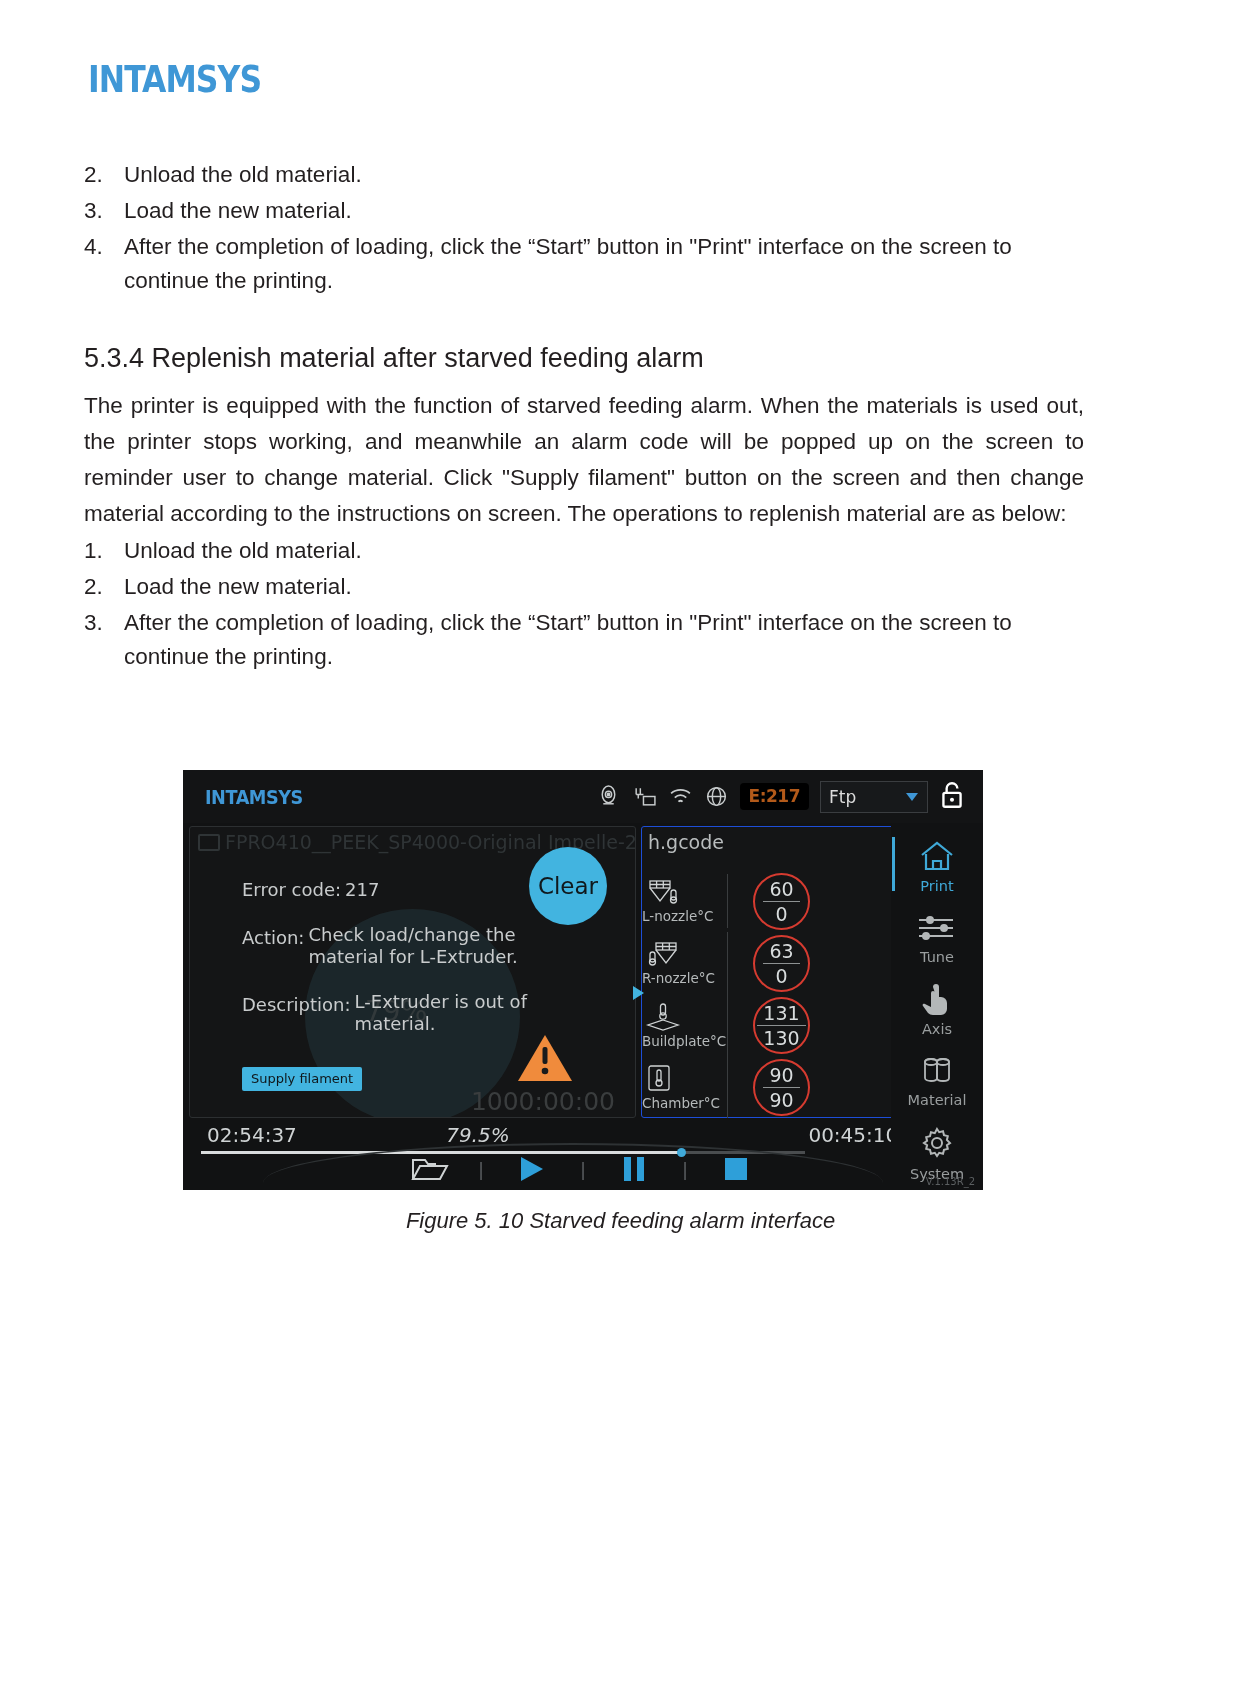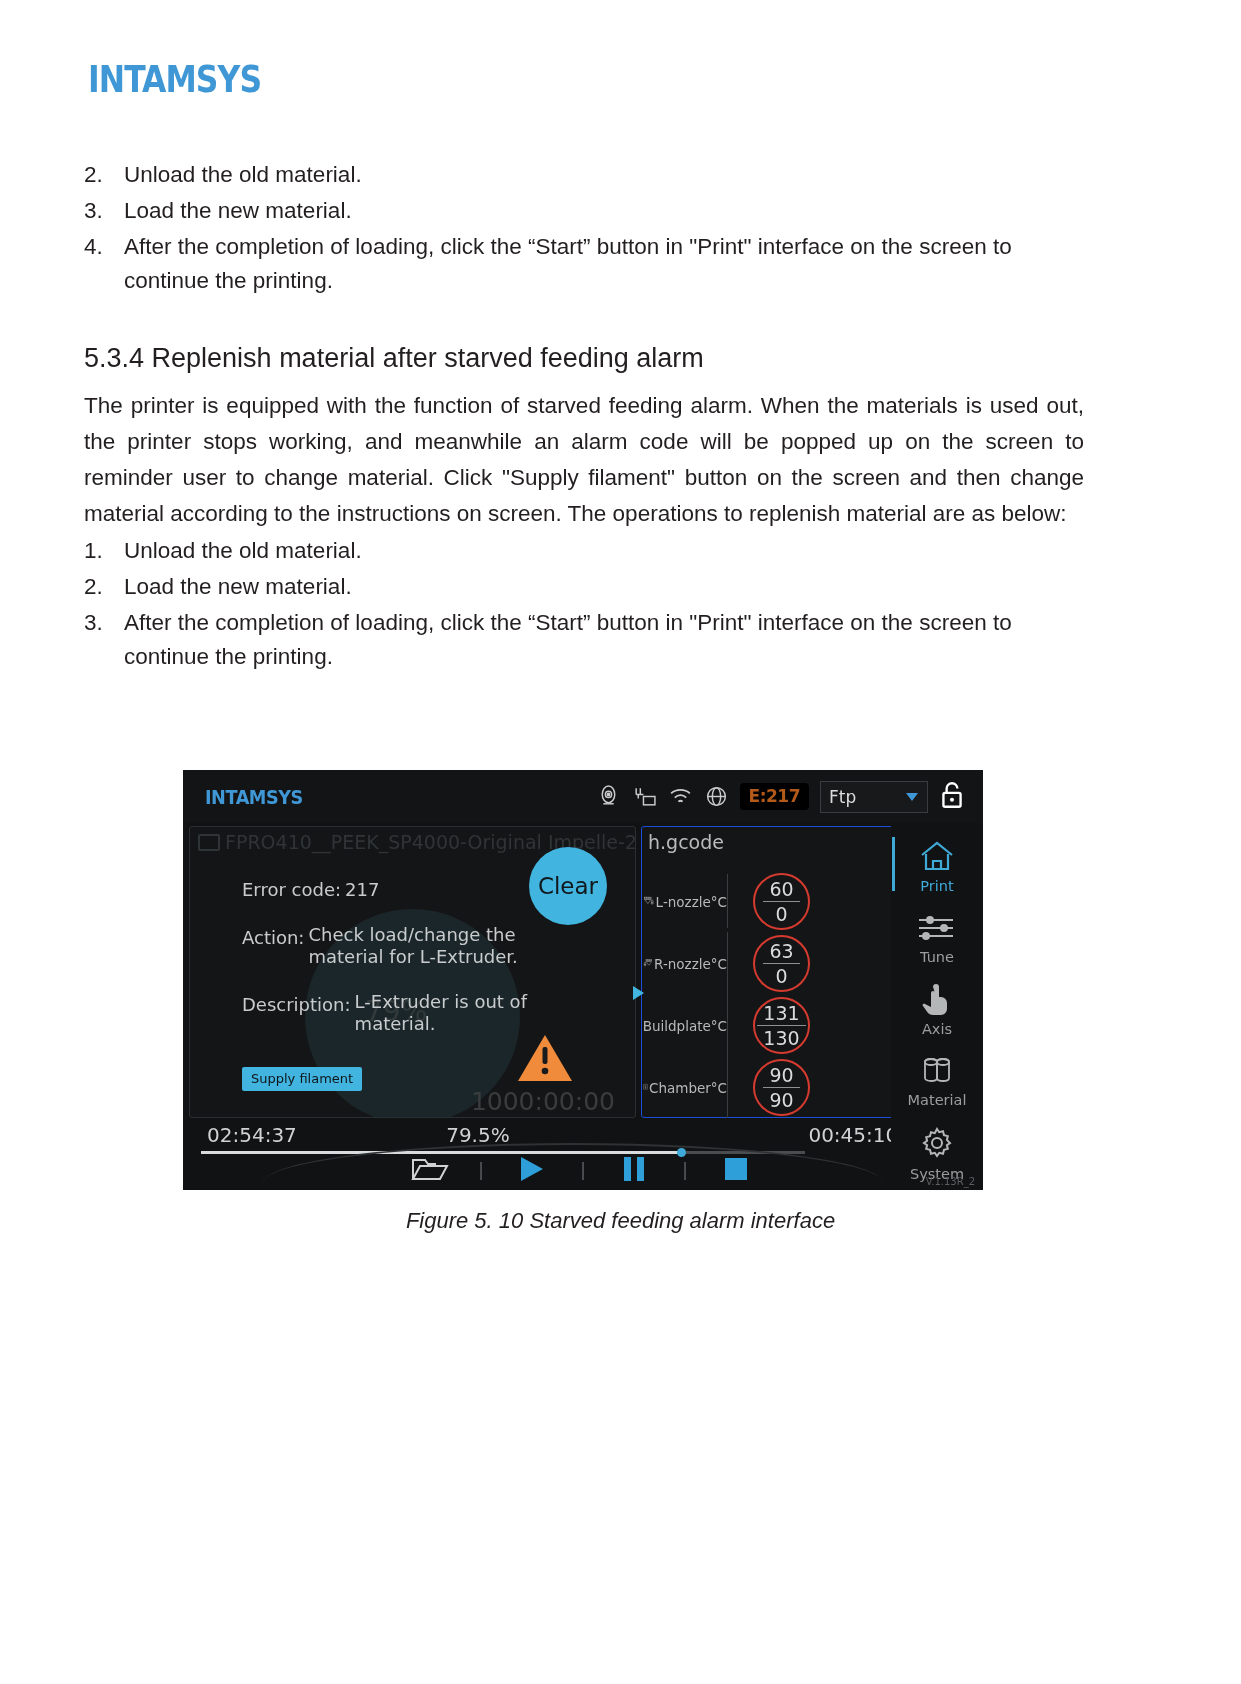--- a/index.html
+++ b/index.html
@@ -254,22 +254,22 @@
   }
   .temp-row::after {
     content: "";
     position: absolute;
     left: 85px; top: 4px;
     width: 1px; height: 54px;
     background: #3a3d3f;
   }
   .temp-icon-cell {
     width: 85px;
-    display: flex; flex-direction: row;
-    align-items: center; justify-content: center;
+    display: flex; flex-direction: column;
+    justify-content: center;
   }
   .temp-icon-cell svg { display: block; }
   .temp-label {
     font-size: 13.5px;
     color: #b6babb;
     margin-top: 1px;
     white-space: nowrap;
   }
   .temp-circle {
     margin-left: 26px;
@@ -300,21 +300,21 @@
   }
   .status-line {
     display: flex;
     align-items: flex-end;
     color: #cfd3d4;
     font-size: 20px;
     padding: 2px 40px 0 18px;
     position: relative;
   }
   .status-line .elapsed { }
-  .status-line .pct { margin-left: auto; margin-right: auto; }
+  .status-line .pct { margin-left: auto; margin-right: auto; font-style: italic; }
   .status-line .left { margin-left: auto; }
   .progress-track {
     position: absolute;
     left: 18px; right: 178px;
     top: 30px;
     height: 3px;
     background: #4a4d4f;
   }
   .progress-fill {
     position: absolute; left: 0; top: 0;

